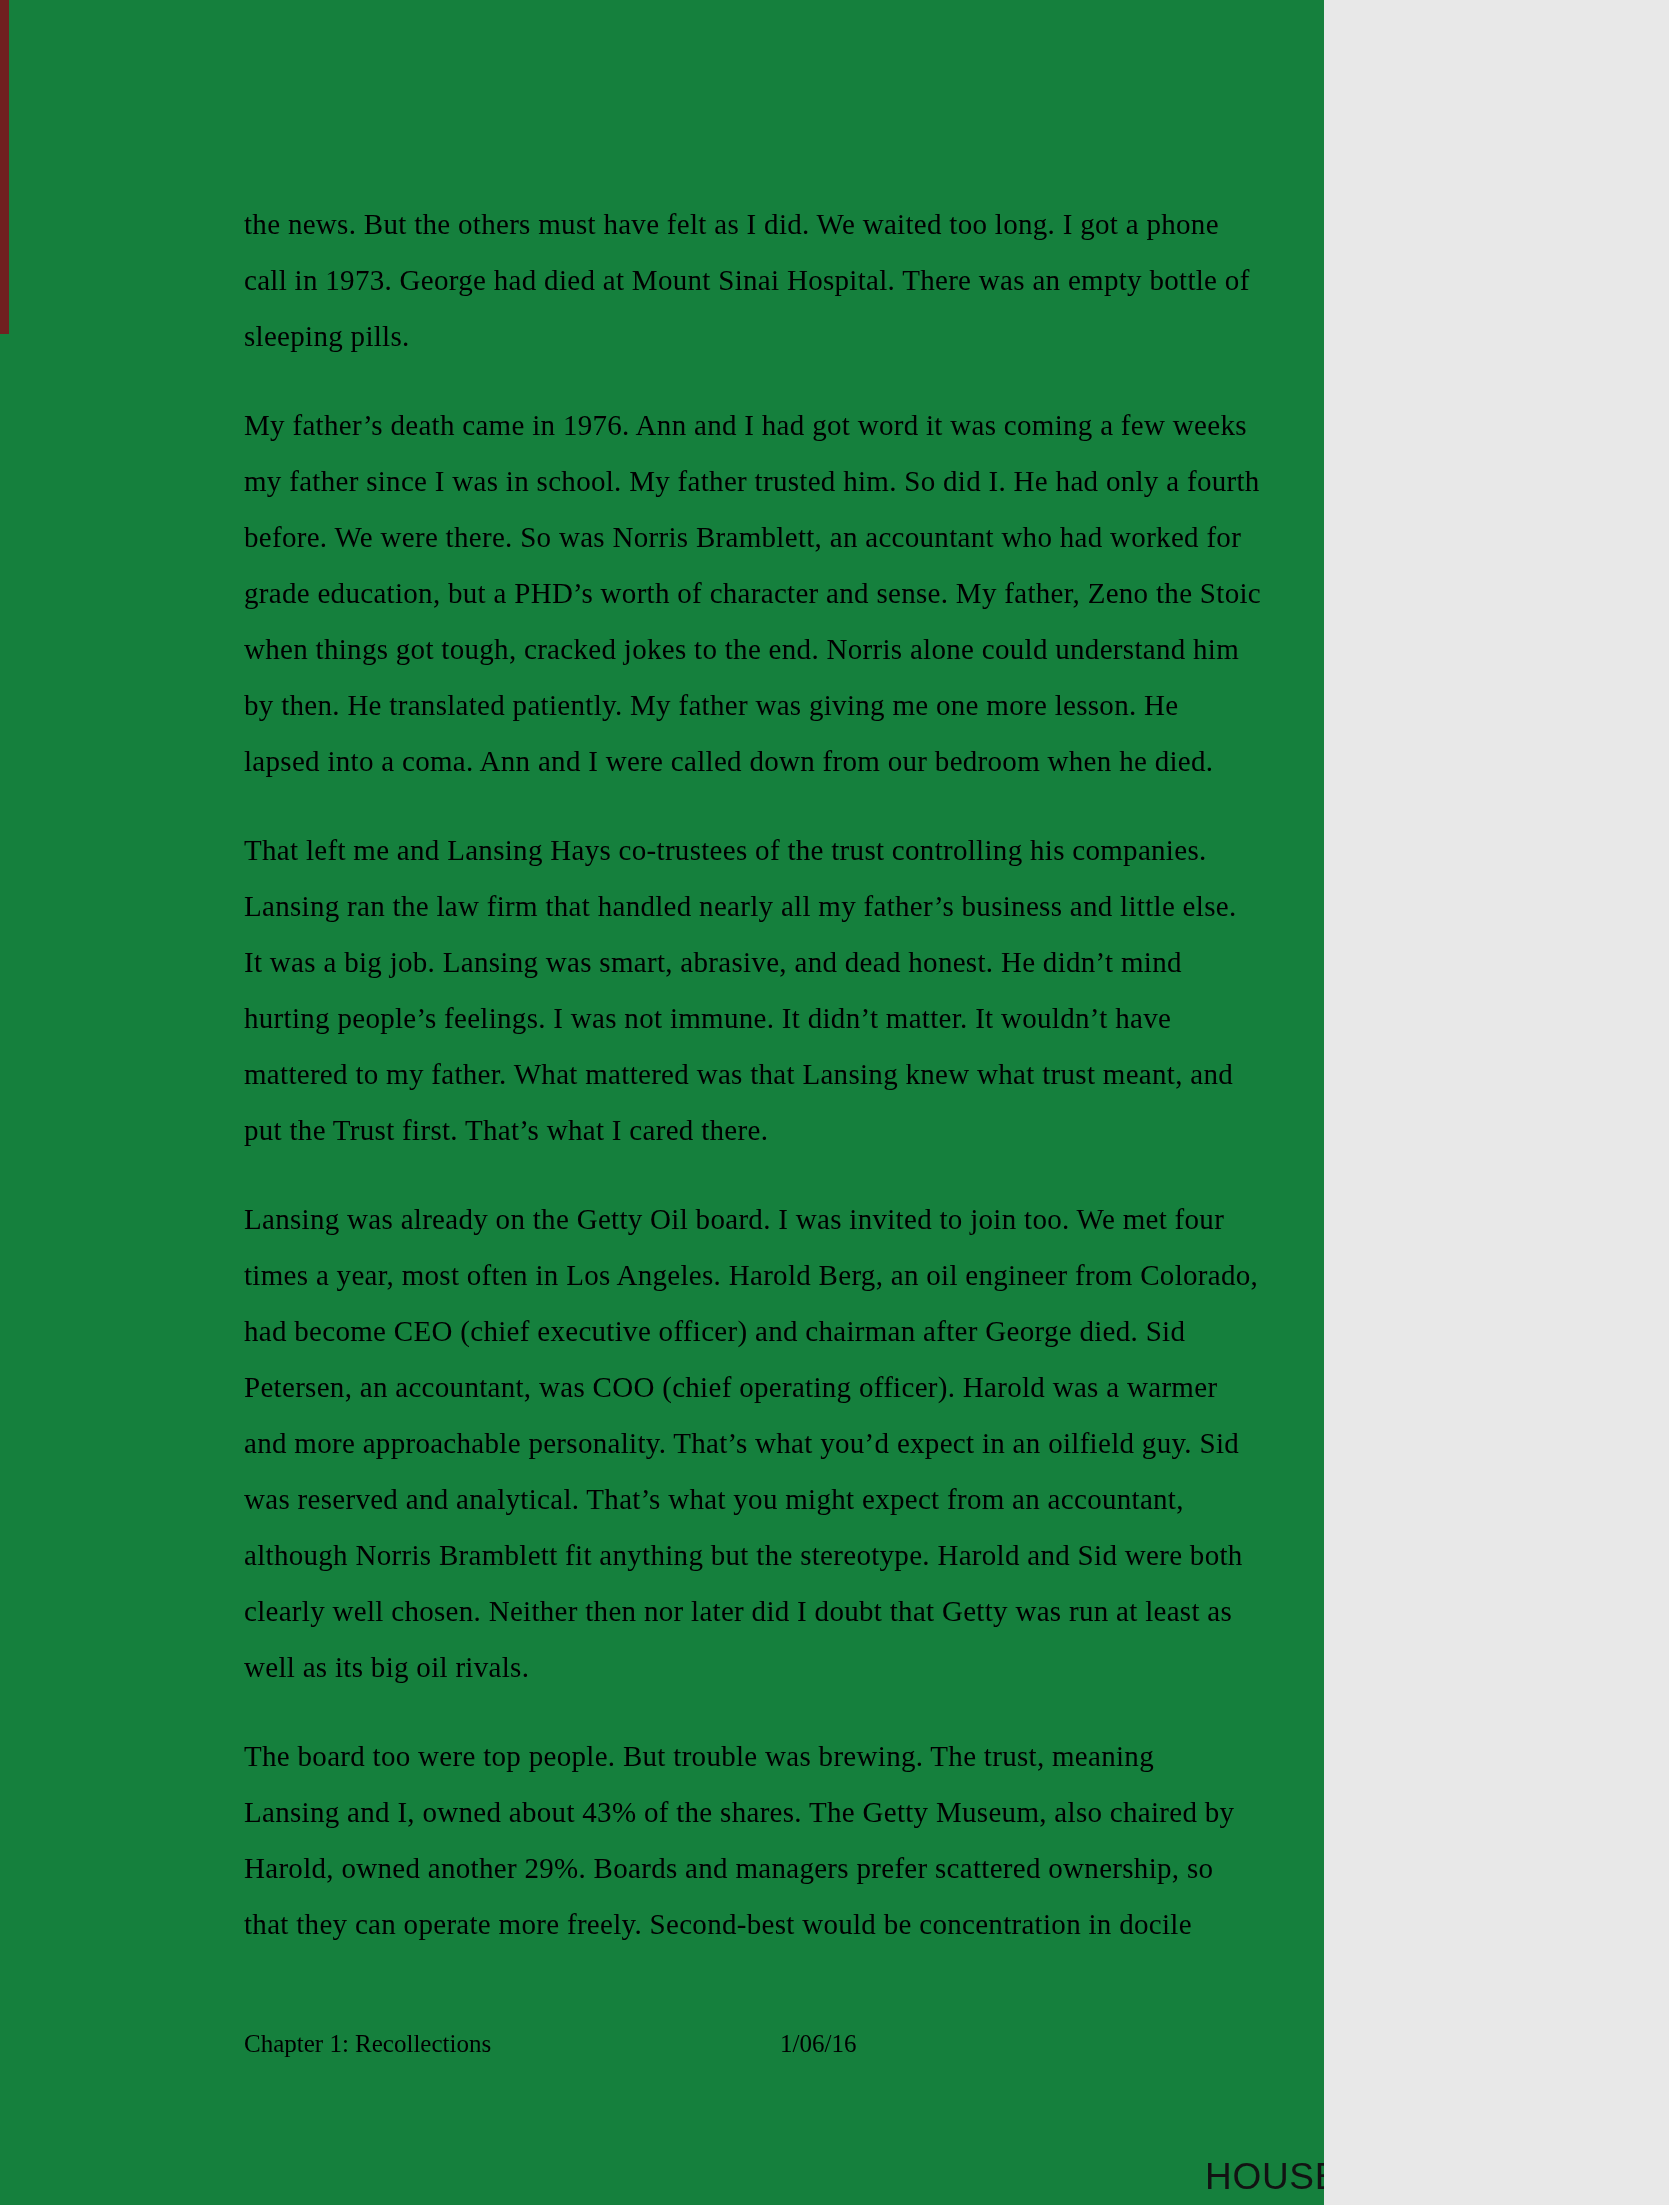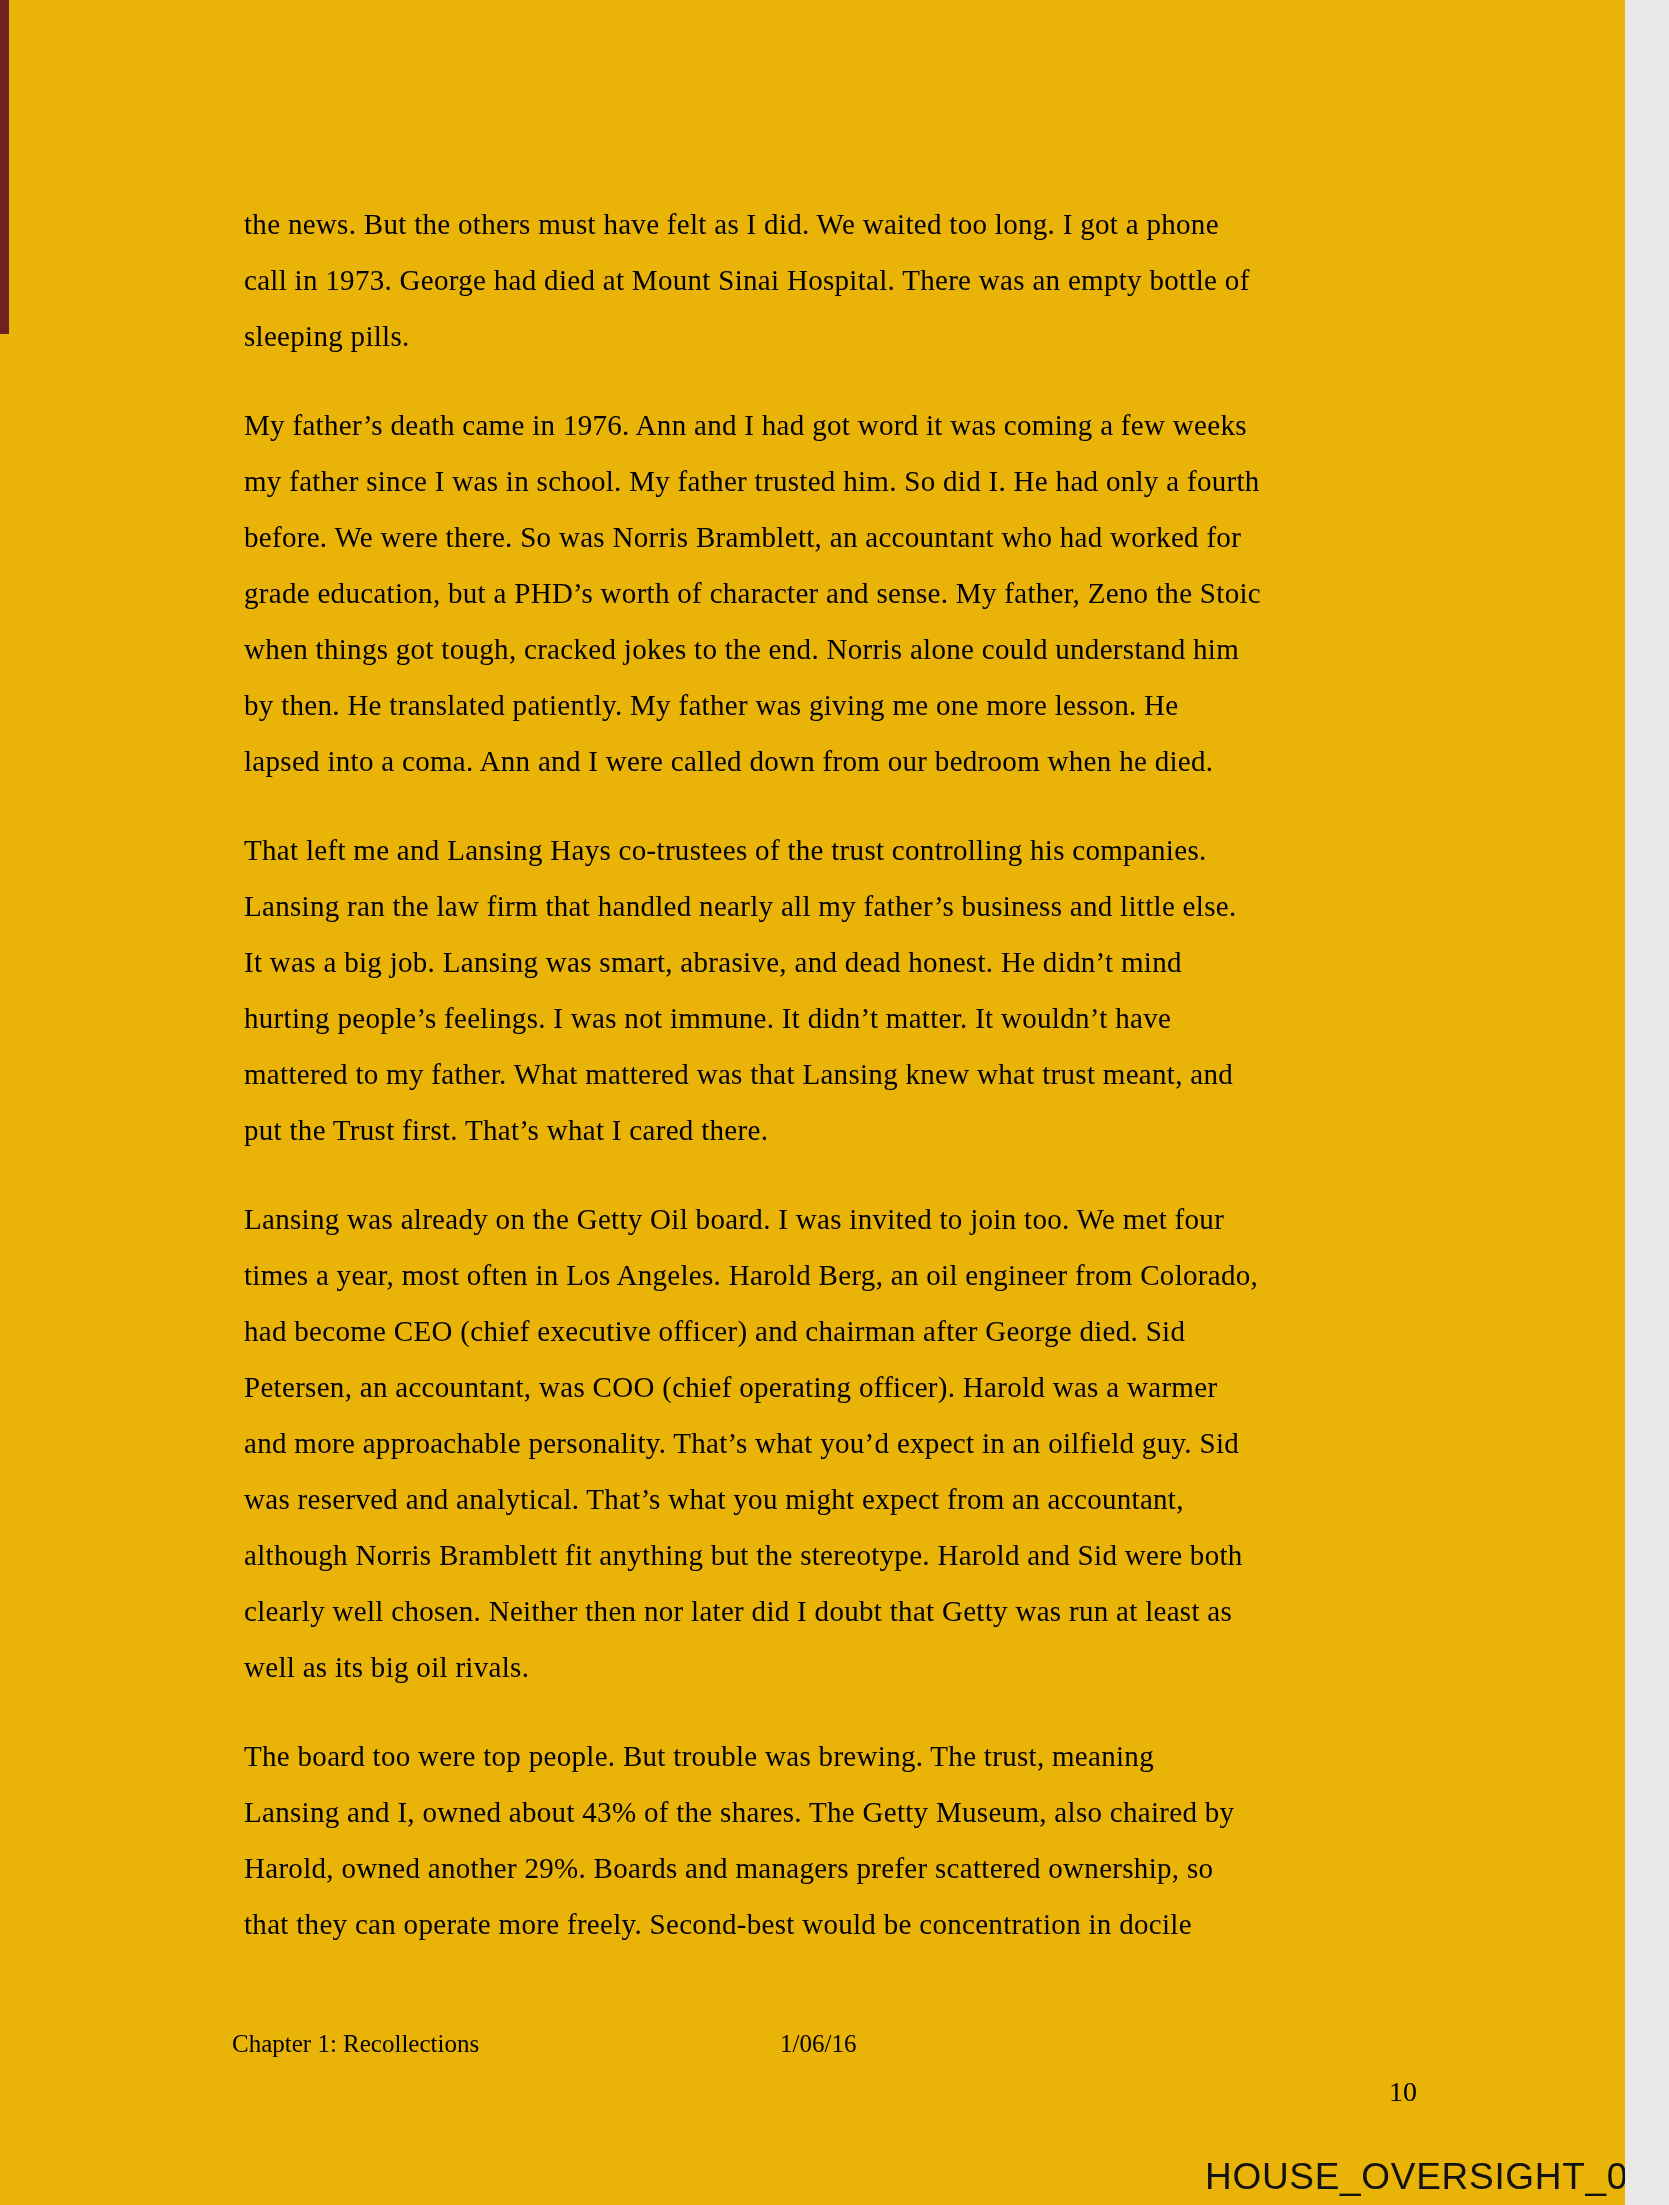--- a/index.html
+++ b/index.html
@@ -2,23 +2,23 @@
 <html style="font-size:10.5px"><head>
 <meta charset="utf-8">
 <style>
   html, body {
     margin: 0;
     padding: 0;
     background: #e8e8e8;
   }
   .page {
     position: relative;
-    width: 1625px;
+    width: 1324px;
     height: 2205px;
-    background: #eab308;
+    background: #15803d;
     font-family: "Liberation Serif", serif;
     color: #000000;
     overflow: hidden;
   }
   .red-bar {
     position: absolute;
     left: 0;
     top: 0;
     width: 8.5px;
     height: 334px;
@@ -44,21 +44,21 @@
     position: absolute;
     left: 0;
     top: 2028px;
     width: 100%;
     height: 39px;
     font-size: 25px;
     line-height: 31px;
   }
   .f-chapter {
     position: absolute;
-    left: 232px;
+    left: 244px;
     top: 0;
   }
   .f-date {
     position: absolute;
     left: 780px;
     top: 0;
   }
   .f-pagenum {
     position: absolute;
     left: 1389px;

